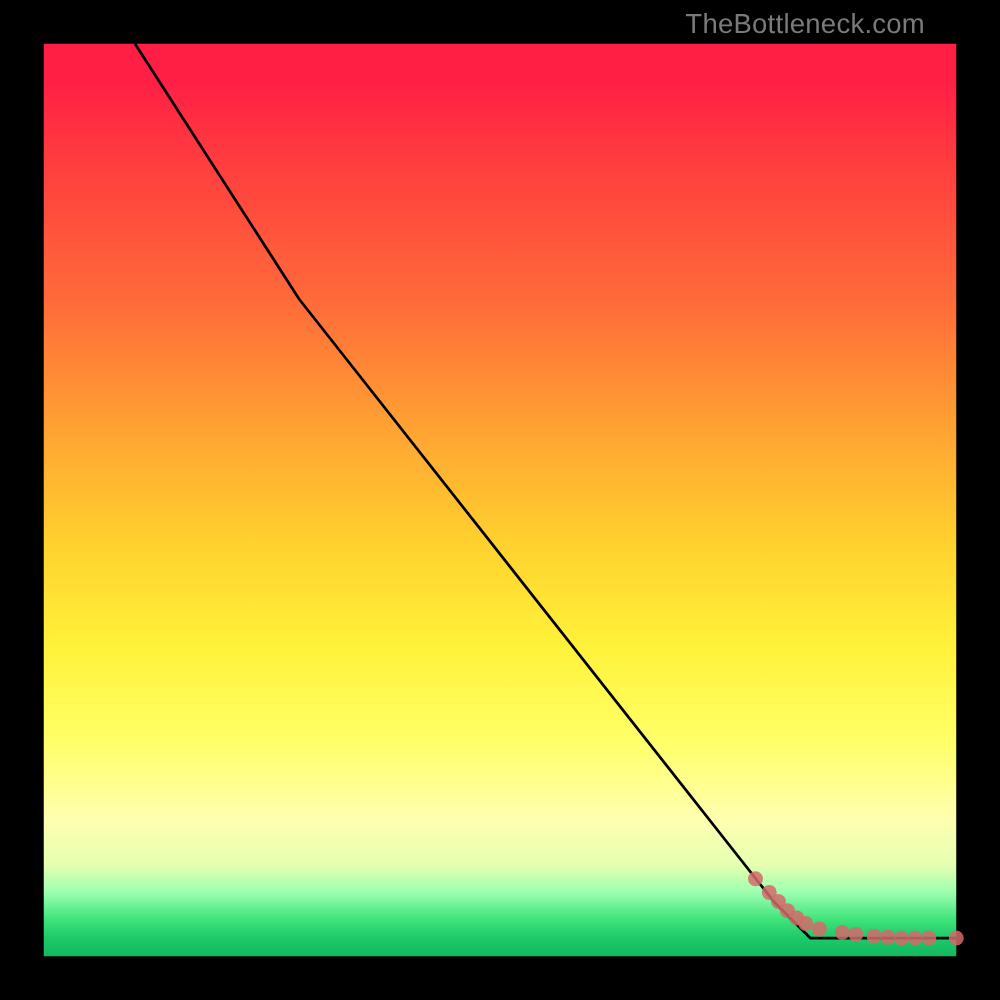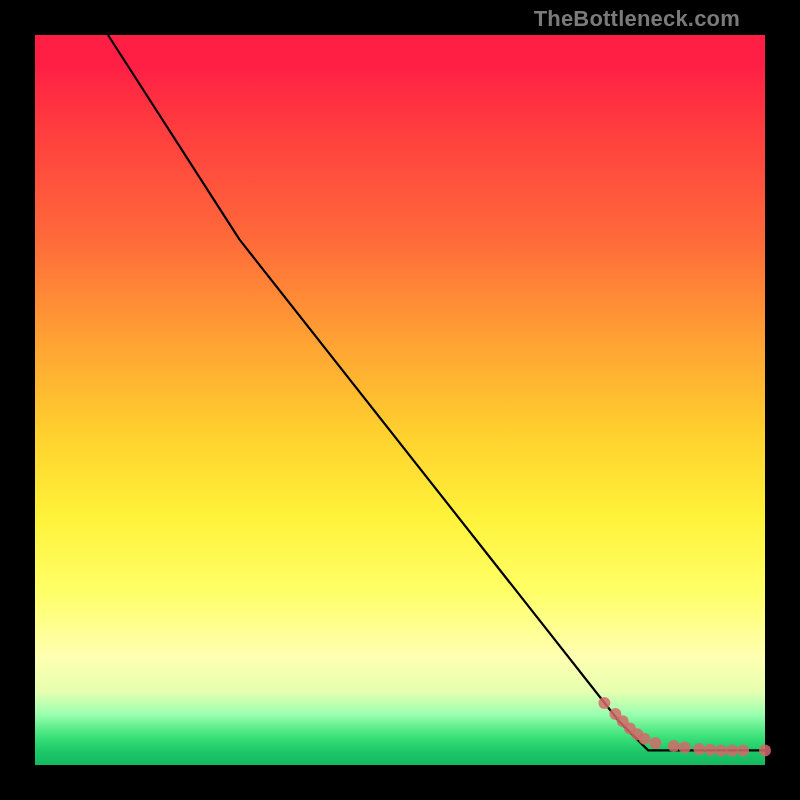--- a/index.html
+++ b/index.html
@@ -9,21 +9,20 @@
     height: 800px;
     background: #000;
     overflow: hidden;
     font-family: Arial, Helvetica, sans-serif;
   }
   .frame {
     position: relative;
     width: 780px;
     height: 800px;
     background: #000;
-    font-weight: bold;
   }
   .plot-area {
     position: absolute;
     left: 35px;
     top: 35px;
     width: 730px;
     height: 730px;
     
     background: linear-gradient(
       to bottom,

